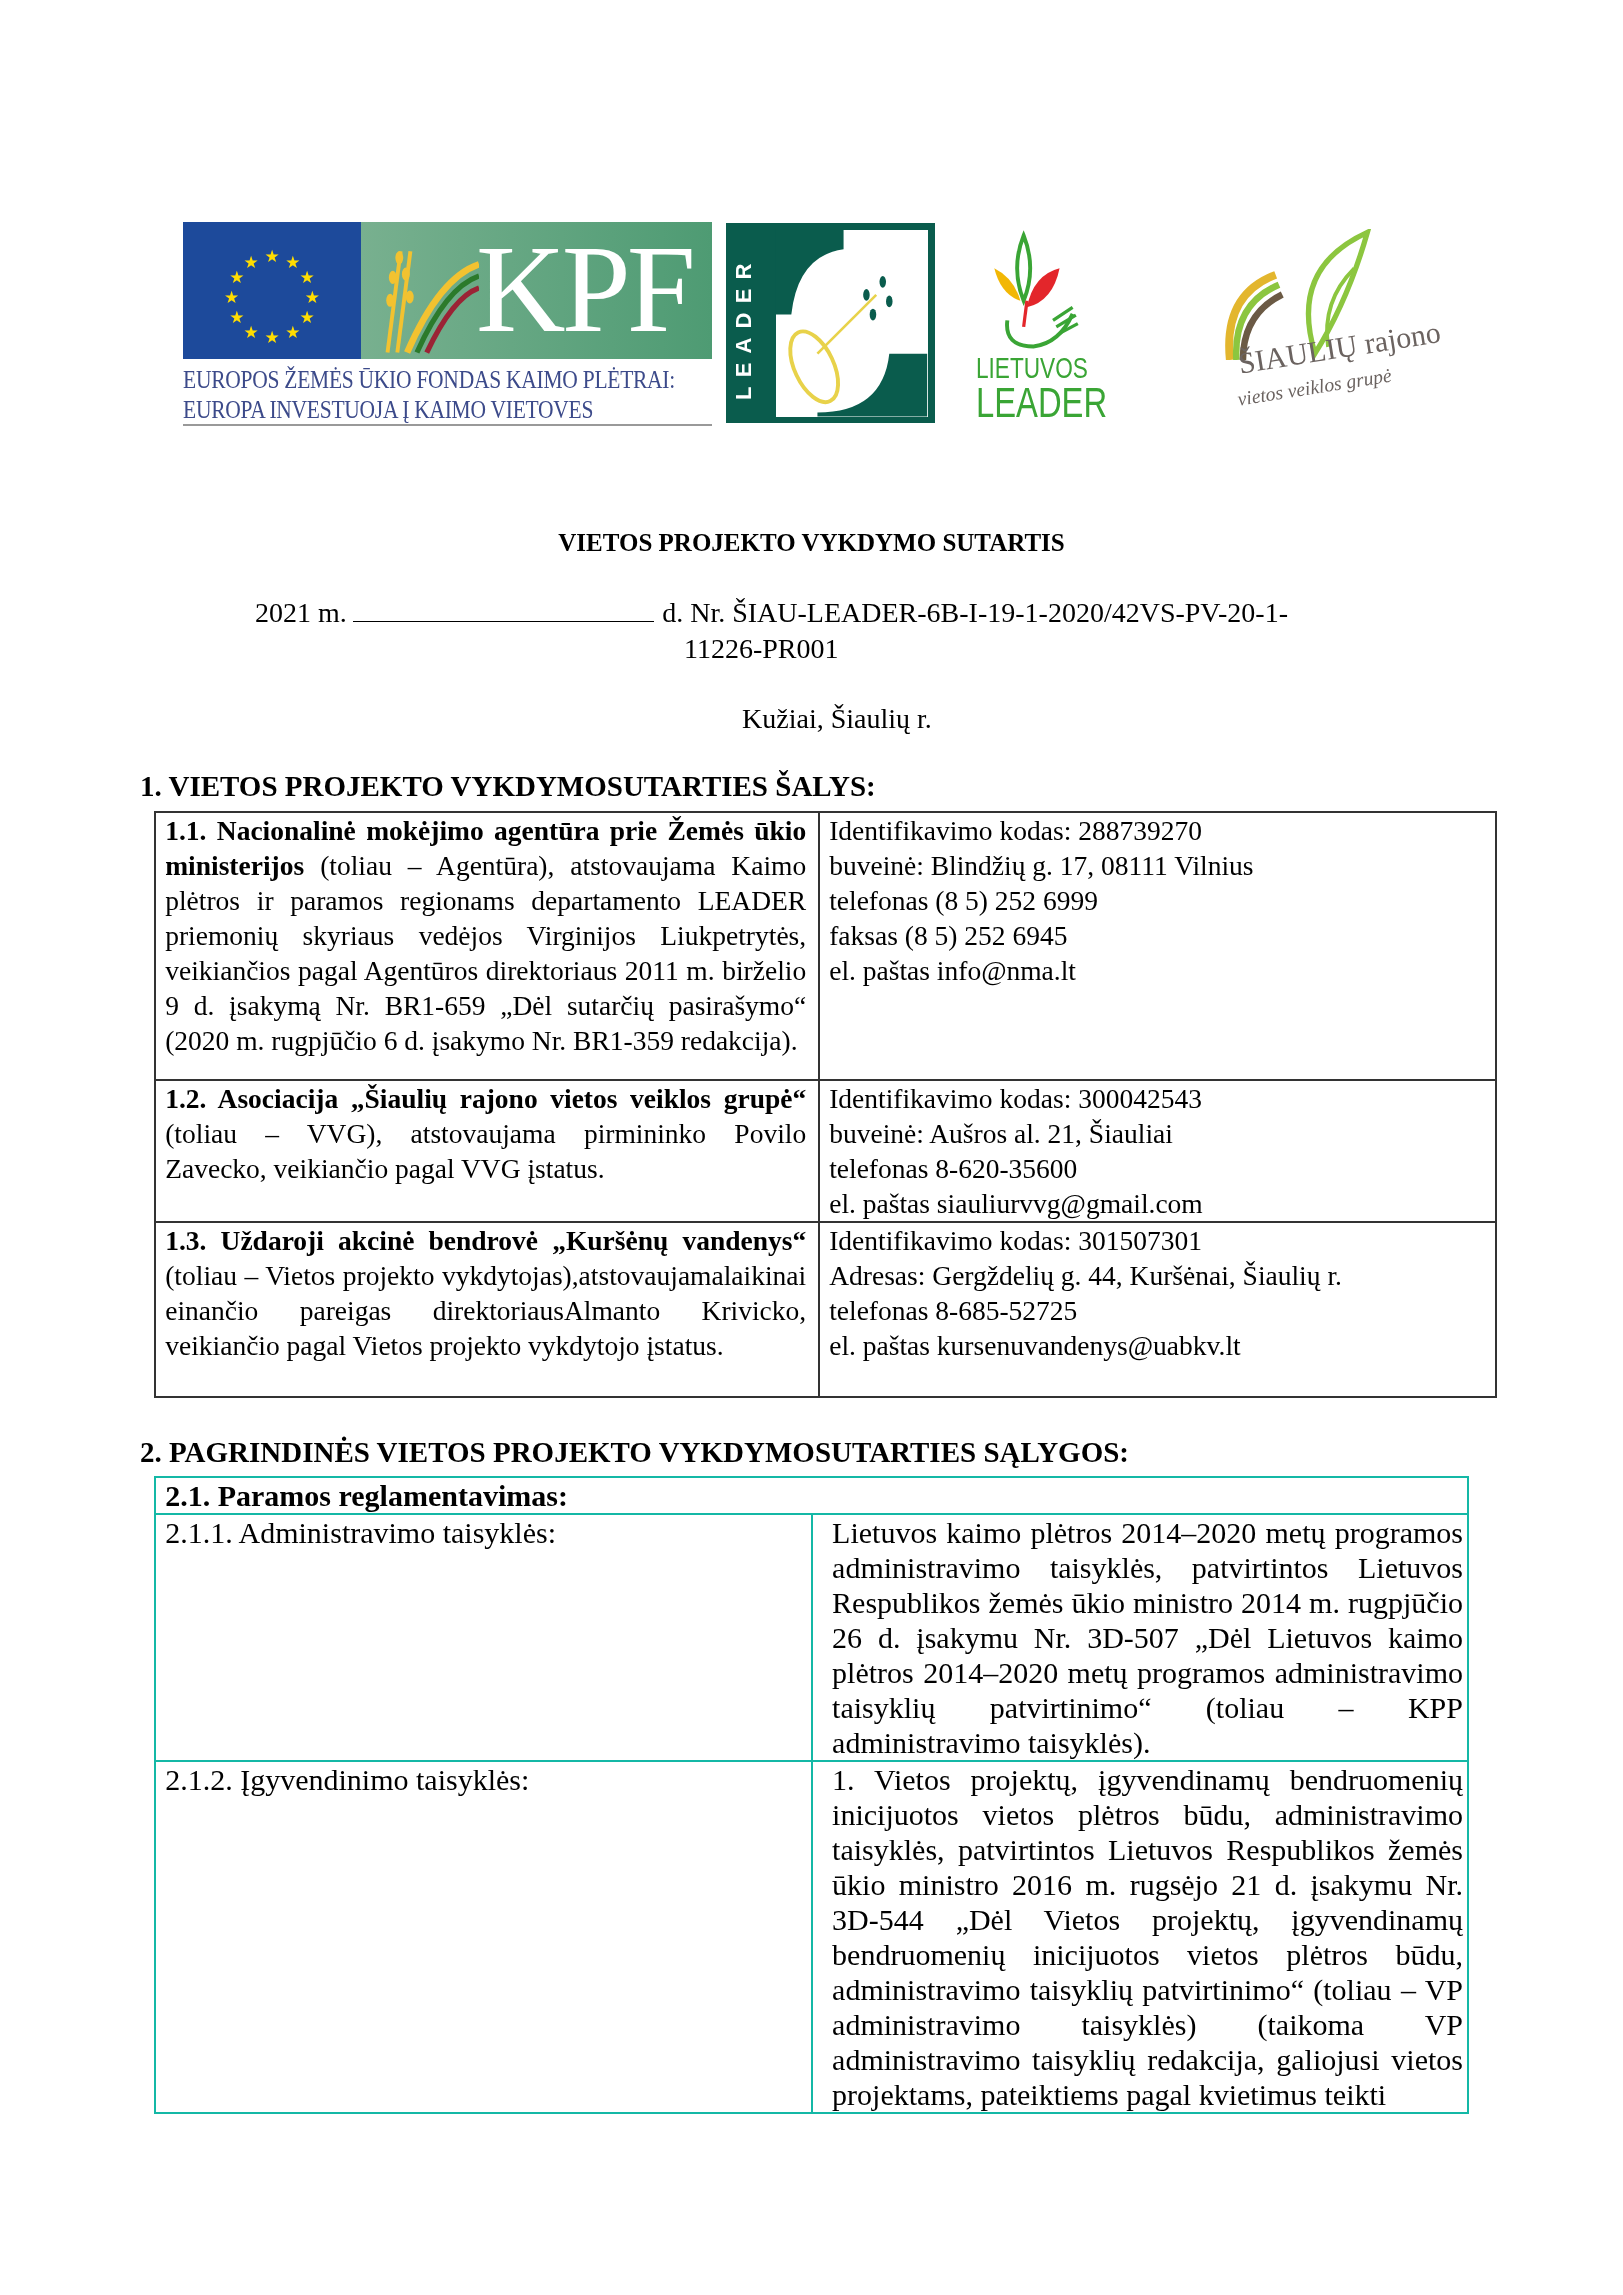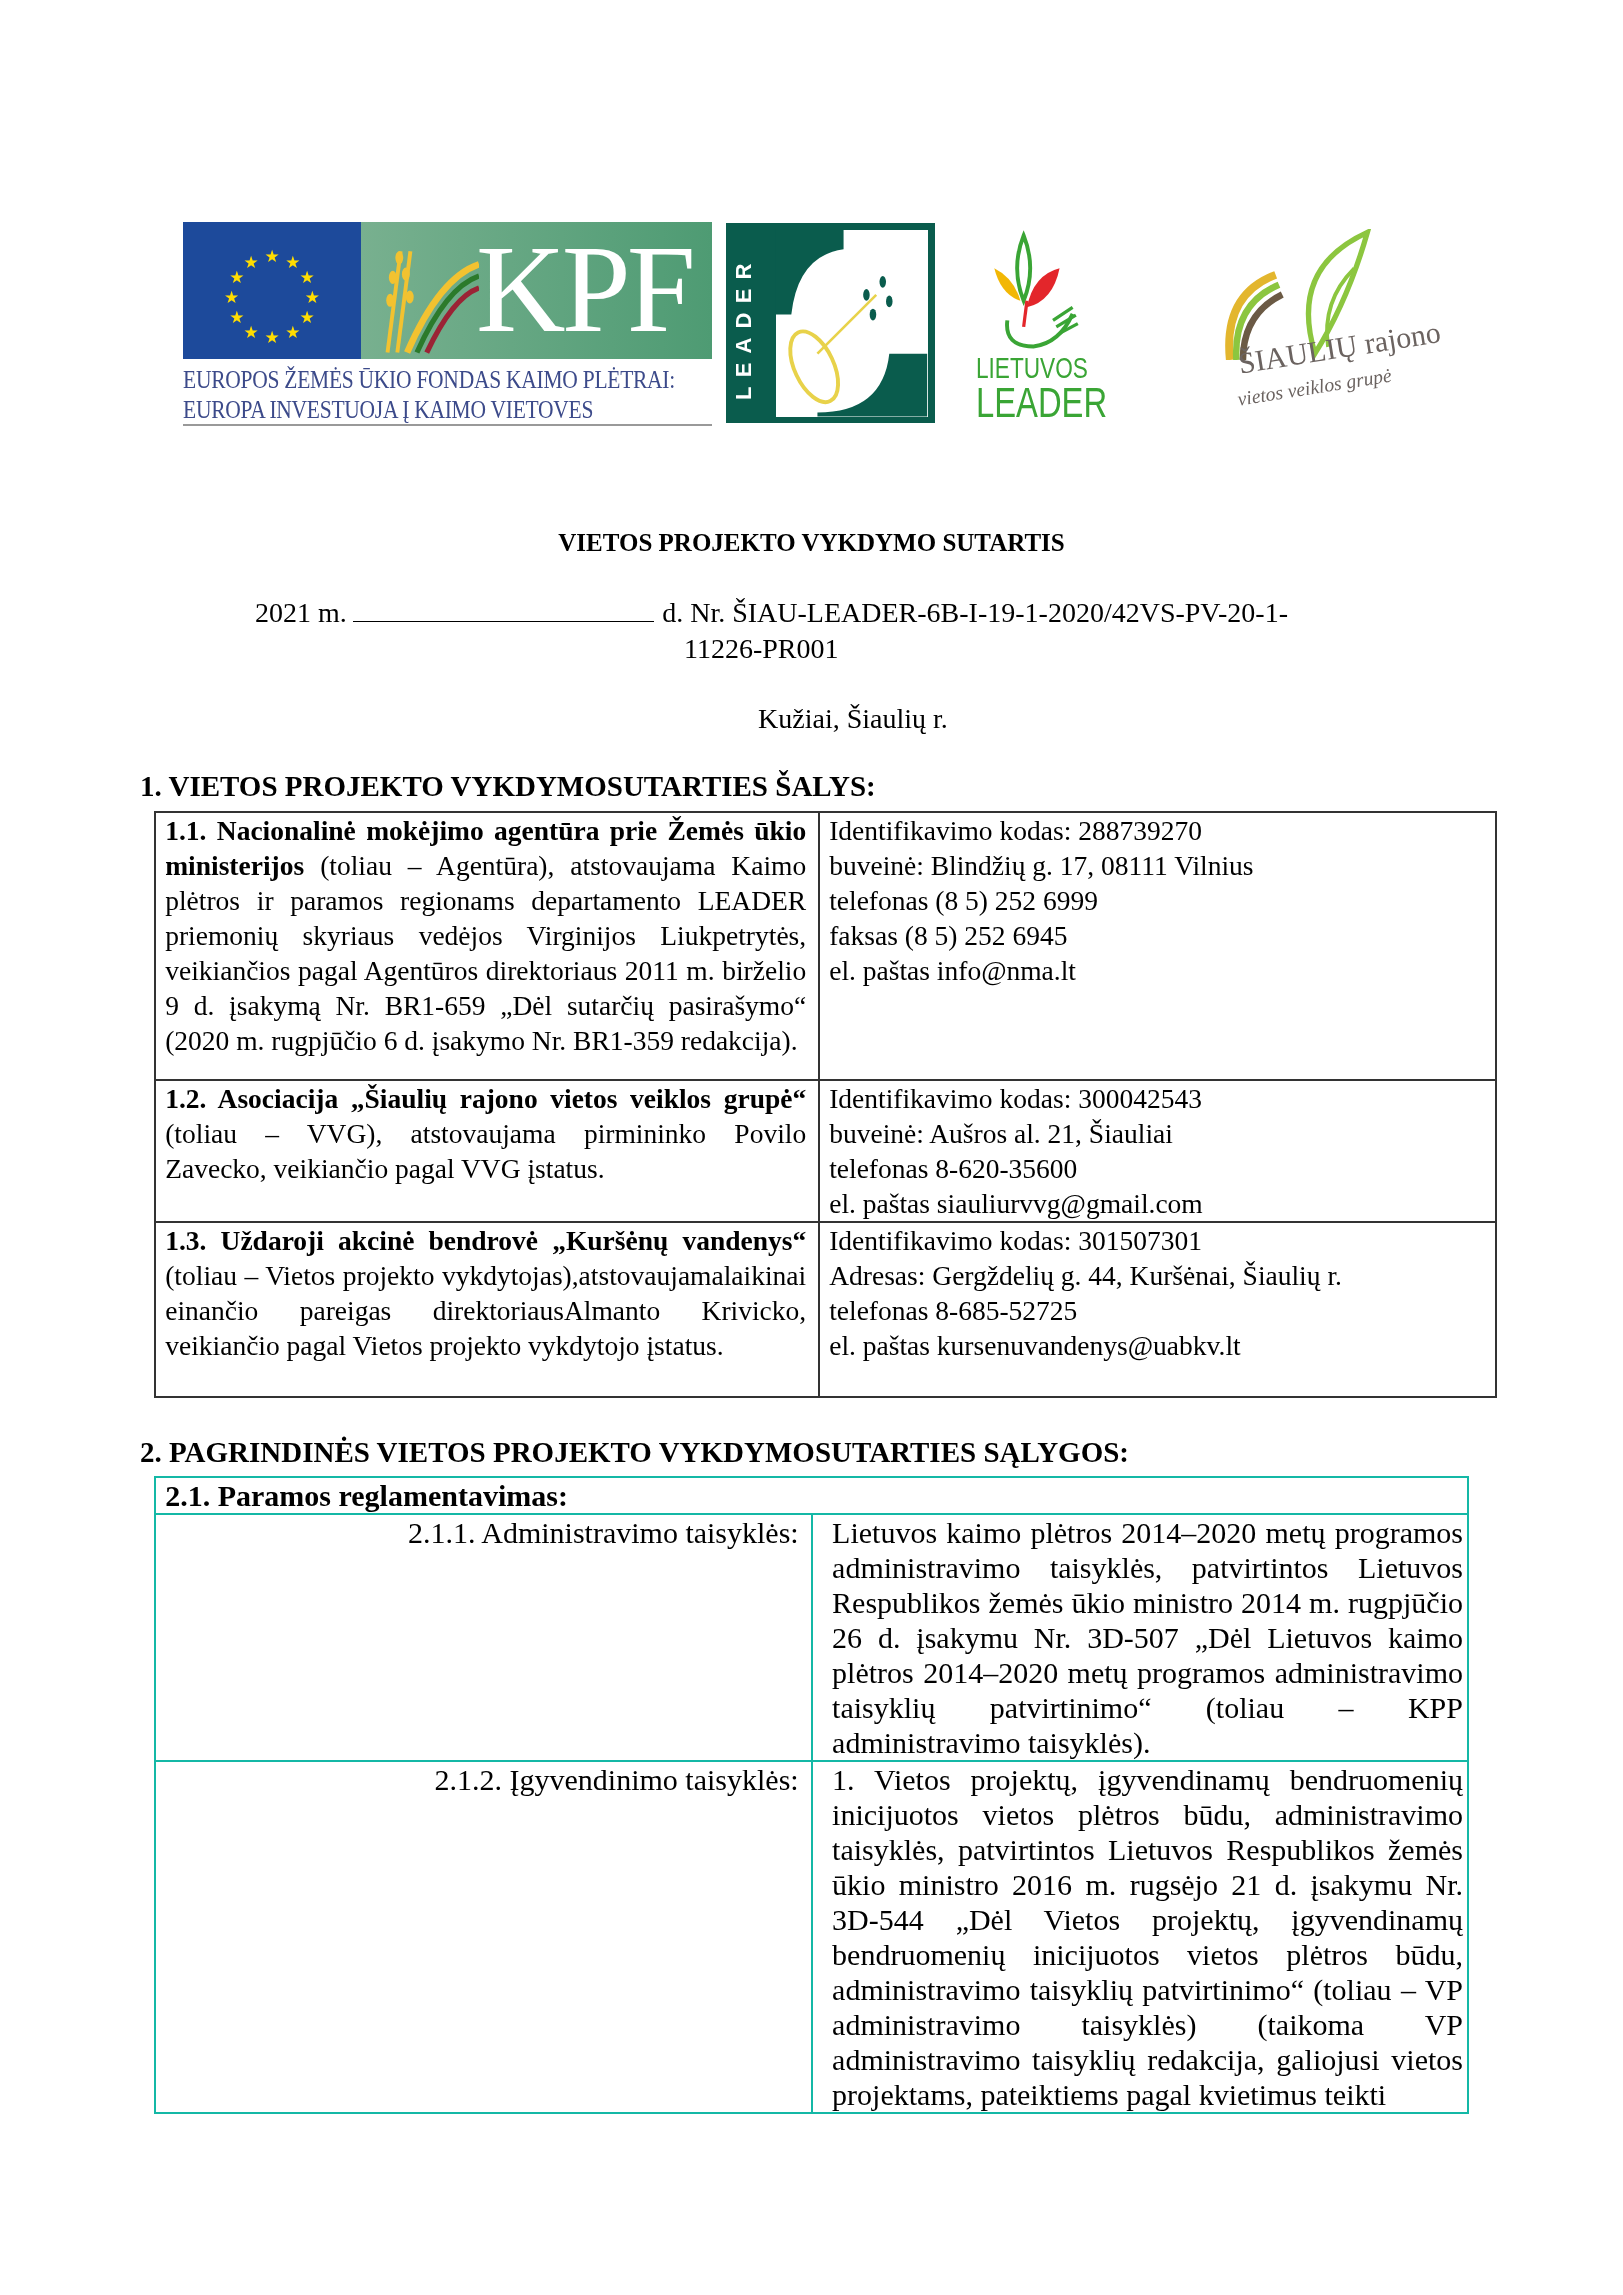--- a/index.html
+++ b/index.html
@@ -25,34 +25,34 @@
 
     .logo-siau { position: absolute; left: 1184px; top: 229px; width: 262px; height: 196px; }
     .siau-title { position: absolute; left: 52px; top: 118px; font-family: "Liberation Serif", serif; color: #6b6360; font-size: 30px; transform: rotate(-9deg); transform-origin: left top; white-space: nowrap; }
     .siau-sub { position: absolute; left: 52px; top: 160px; font-family: "Liberation Serif", serif; font-style: italic; color: #6b6360; font-size: 19.6px; transform: rotate(-9deg); transform-origin: left top; white-space: nowrap; }
 
     
     .doc-title { position: absolute; left: 0; top: 529px; width: 1623px; text-align: center; font-weight: bold; font-size: 25px; letter-spacing: 0; }
     .contract-no { position: absolute; left: 255px; top: 595px; font-size: 28px; line-height: 35px; white-space: nowrap; }
     .contract-no .blank { display: inline-block; width: 301px; border-bottom: 1.3px solid #000; height: 23.6px; vertical-align: baseline; margin: 0 7.9px 0 6.5px; }
     .contract-no2 { position: absolute; left: 684px; top: 631px; font-size: 28px; line-height: 35px; }
-    .place { position: absolute; left: 16px; top: 703px; width: 1606px; text-align: center; font-size: 28px; padding-left: 68px; box-sizing: border-box; }
+    .place { position: absolute; left: 0; top: 703px; width: 1606px; text-align: center; font-size: 28px; padding-left: 68px; box-sizing: border-box; }
 
     .sec-h { position: absolute; left: 140px; font-weight: bold; font-size: 29px; white-space: nowrap; }
 
     table.parties { position: absolute; left: 154px; top: 811px; width: 1315px; border-collapse: collapse; table-layout: fixed; border-radius: 12px; }
     table.parties td { border: 2px solid #333; vertical-align: top; font-size: 27.5px; line-height: 35px; padding: 0 11.8px 0 9.2px; }
     table.parties td.l { width: 641px; text-align: justify; text-align-last: left; }
     table.parties td.r { width: 654px; }
     .b { font-weight: bold; }
 
     table.cond { position: absolute; left: 154px; top: 1476px; width: 1315px; border-collapse: collapse; table-layout: fixed; }
     table.cond td { border: 2px solid #14b8a6; vertical-align: top; font-size: 30px; line-height: 35px; padding: 0 11.8px 0 9.2px; margin-left: 44px; }
     table.cond td.hdr { font-weight: bold; }
-    table.cond td.l { width: 654px; text-align: right; }
+    table.cond td.l { width: 654px; }
     table.cond td.r { width: 628px; text-align: justify; text-align-last: left; padding-left: 19.6px; padding-right: 4px; }
   </style>
 </head>
 <body>
 
 <div class="page">
 
   <div class="logo-eu">
     <div class="eu-top">
       <div class="eu-flag">

